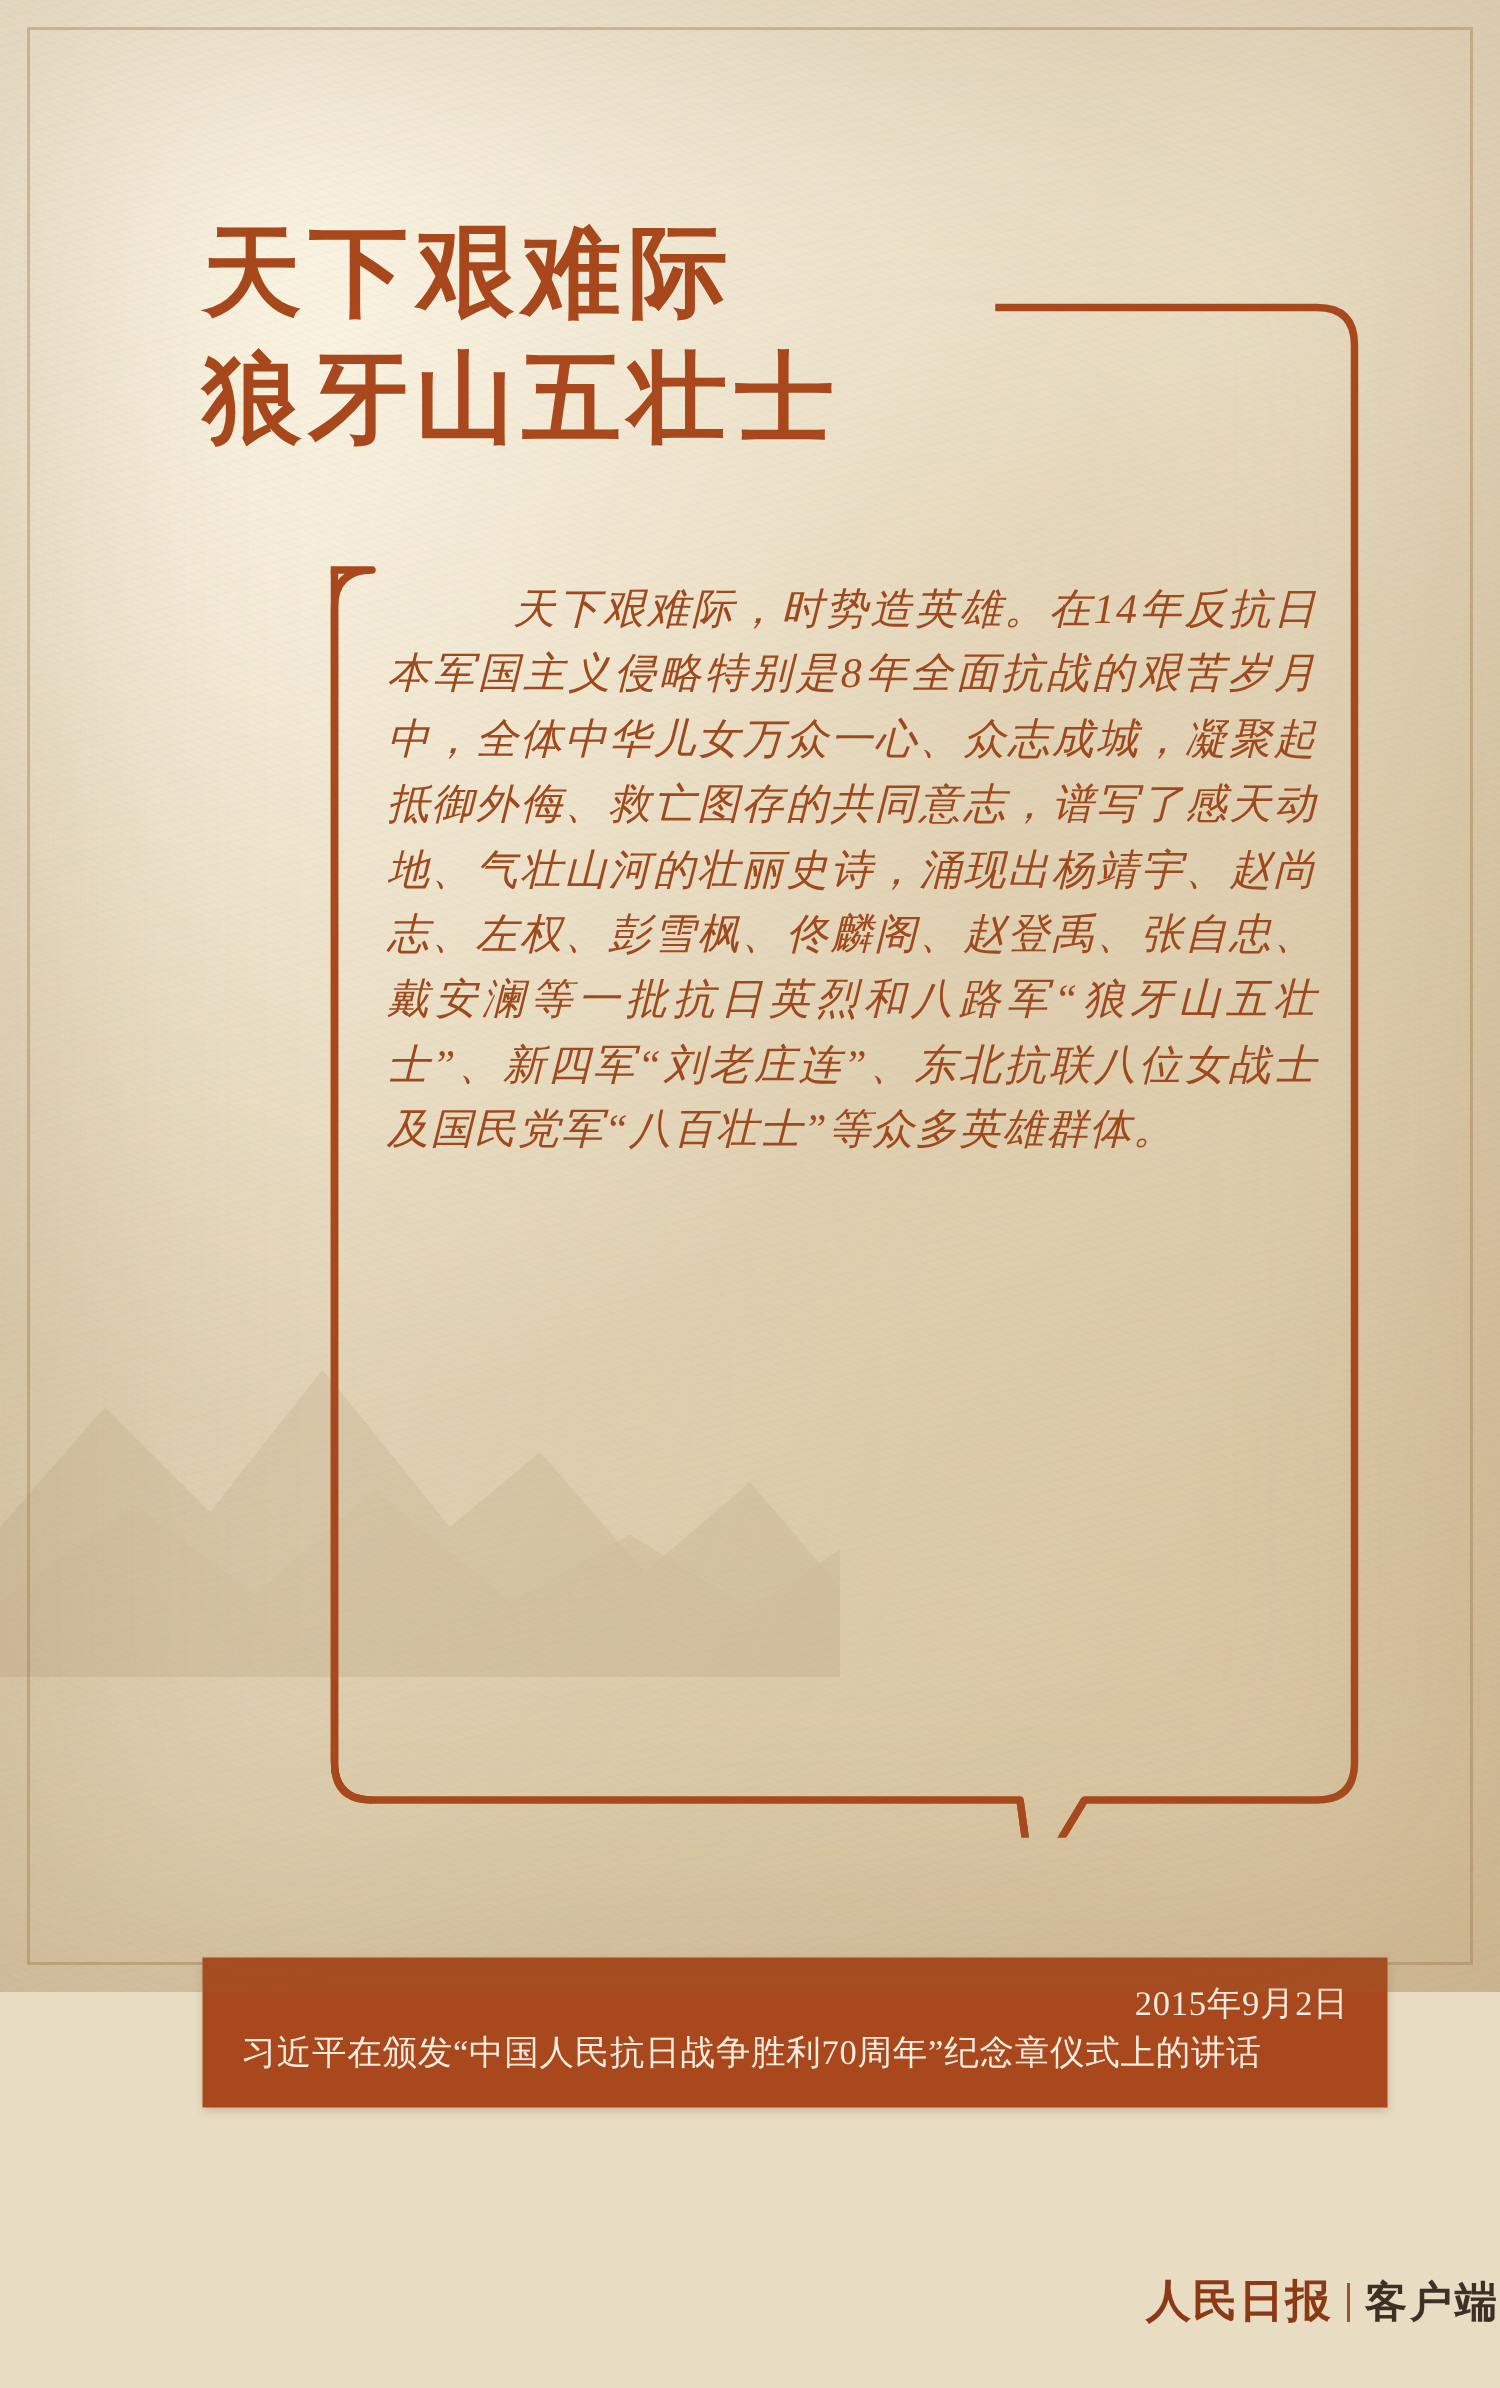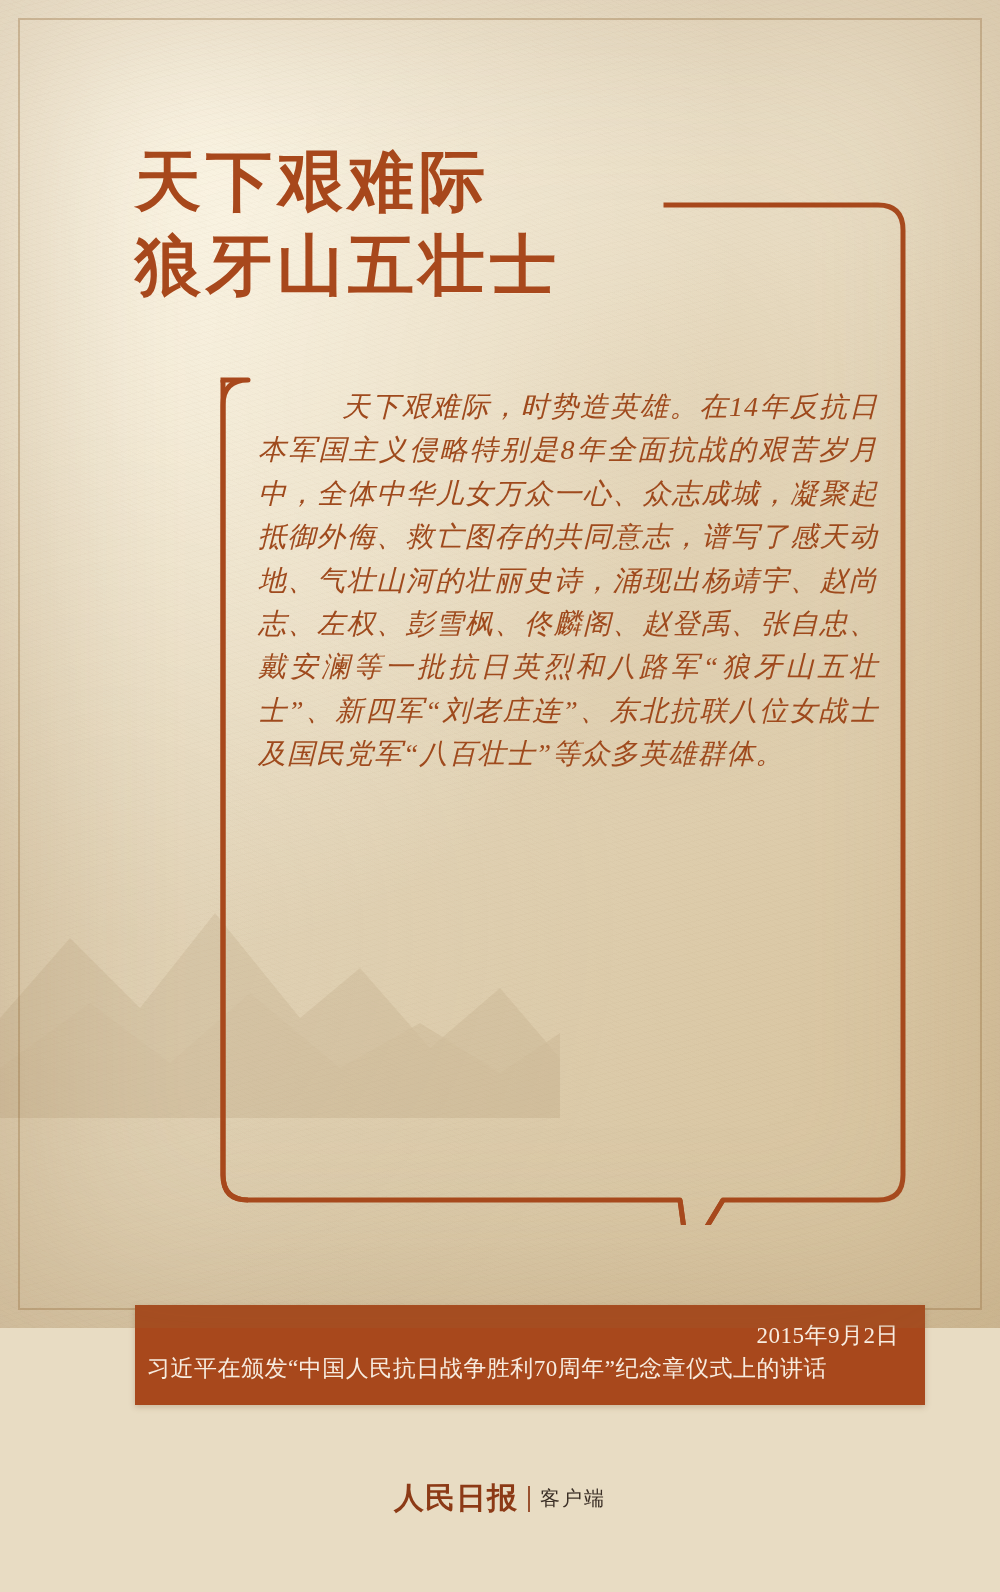--- a/index.html
+++ b/index.html
@@ -109,21 +109,21 @@
   }
 
   
   .attrib {
     position: absolute;
     left: 135px;
     top: 1305px;
     width: 790px;
     background: #a8481c;
     color: #f7ece0;
-    padding: 14px 26px 18px 12px;
+    padding: 14px 26px 18px 26px;
     box-sizing: border-box;
     box-shadow: 0 2px 6px rgba(110,70,35,0.25);
   }
   .attrib-date {
     text-align: right;
     font-size: 23px;
     line-height: 1.45;
     letter-spacing: 0.5px;
     font-family: "Liberation Serif", "DejaVu Serif", serif;
   }
@@ -133,44 +133,44 @@
     line-height: 1.5;
     letter-spacing: 0.5px;
     font-family: "Liberation Serif", "DejaVu Serif", serif;
     white-space: nowrap;
   }
 
   
   .footer {
     position: absolute;
     left: 0;
-    top: 1478px;
+    top: 1514px;
     width: 1000px;
     display: flex;
     align-items: center;
-    justify-content: center;
+    justify-content: flex-end;
     gap: 10px;
   }
   .logo-mark {
     font-family: "DejaVu Sans", "Liberation Sans", sans-serif;
     font-weight: bold;
     font-size: 30px;
     letter-spacing: 1px;
     color: #8c3a16;
   }
   .logo-divider {
     width: 2px;
     height: 26px;
     background: #8c3a16;
     opacity: 0.85;
   }
   .logo-text {
     font-family: "DejaVu Sans", "Liberation Sans", sans-serif;
-    font-weight: normal;
-    font-size: 20px;
+    font-weight: bold;
+    font-size: 28px;
     letter-spacing: 2px;
     color: #3c3027;
   }
 </style>
 </head>
 <body>
 
 <div class="poster">
 
   <div class="grain"></div>

